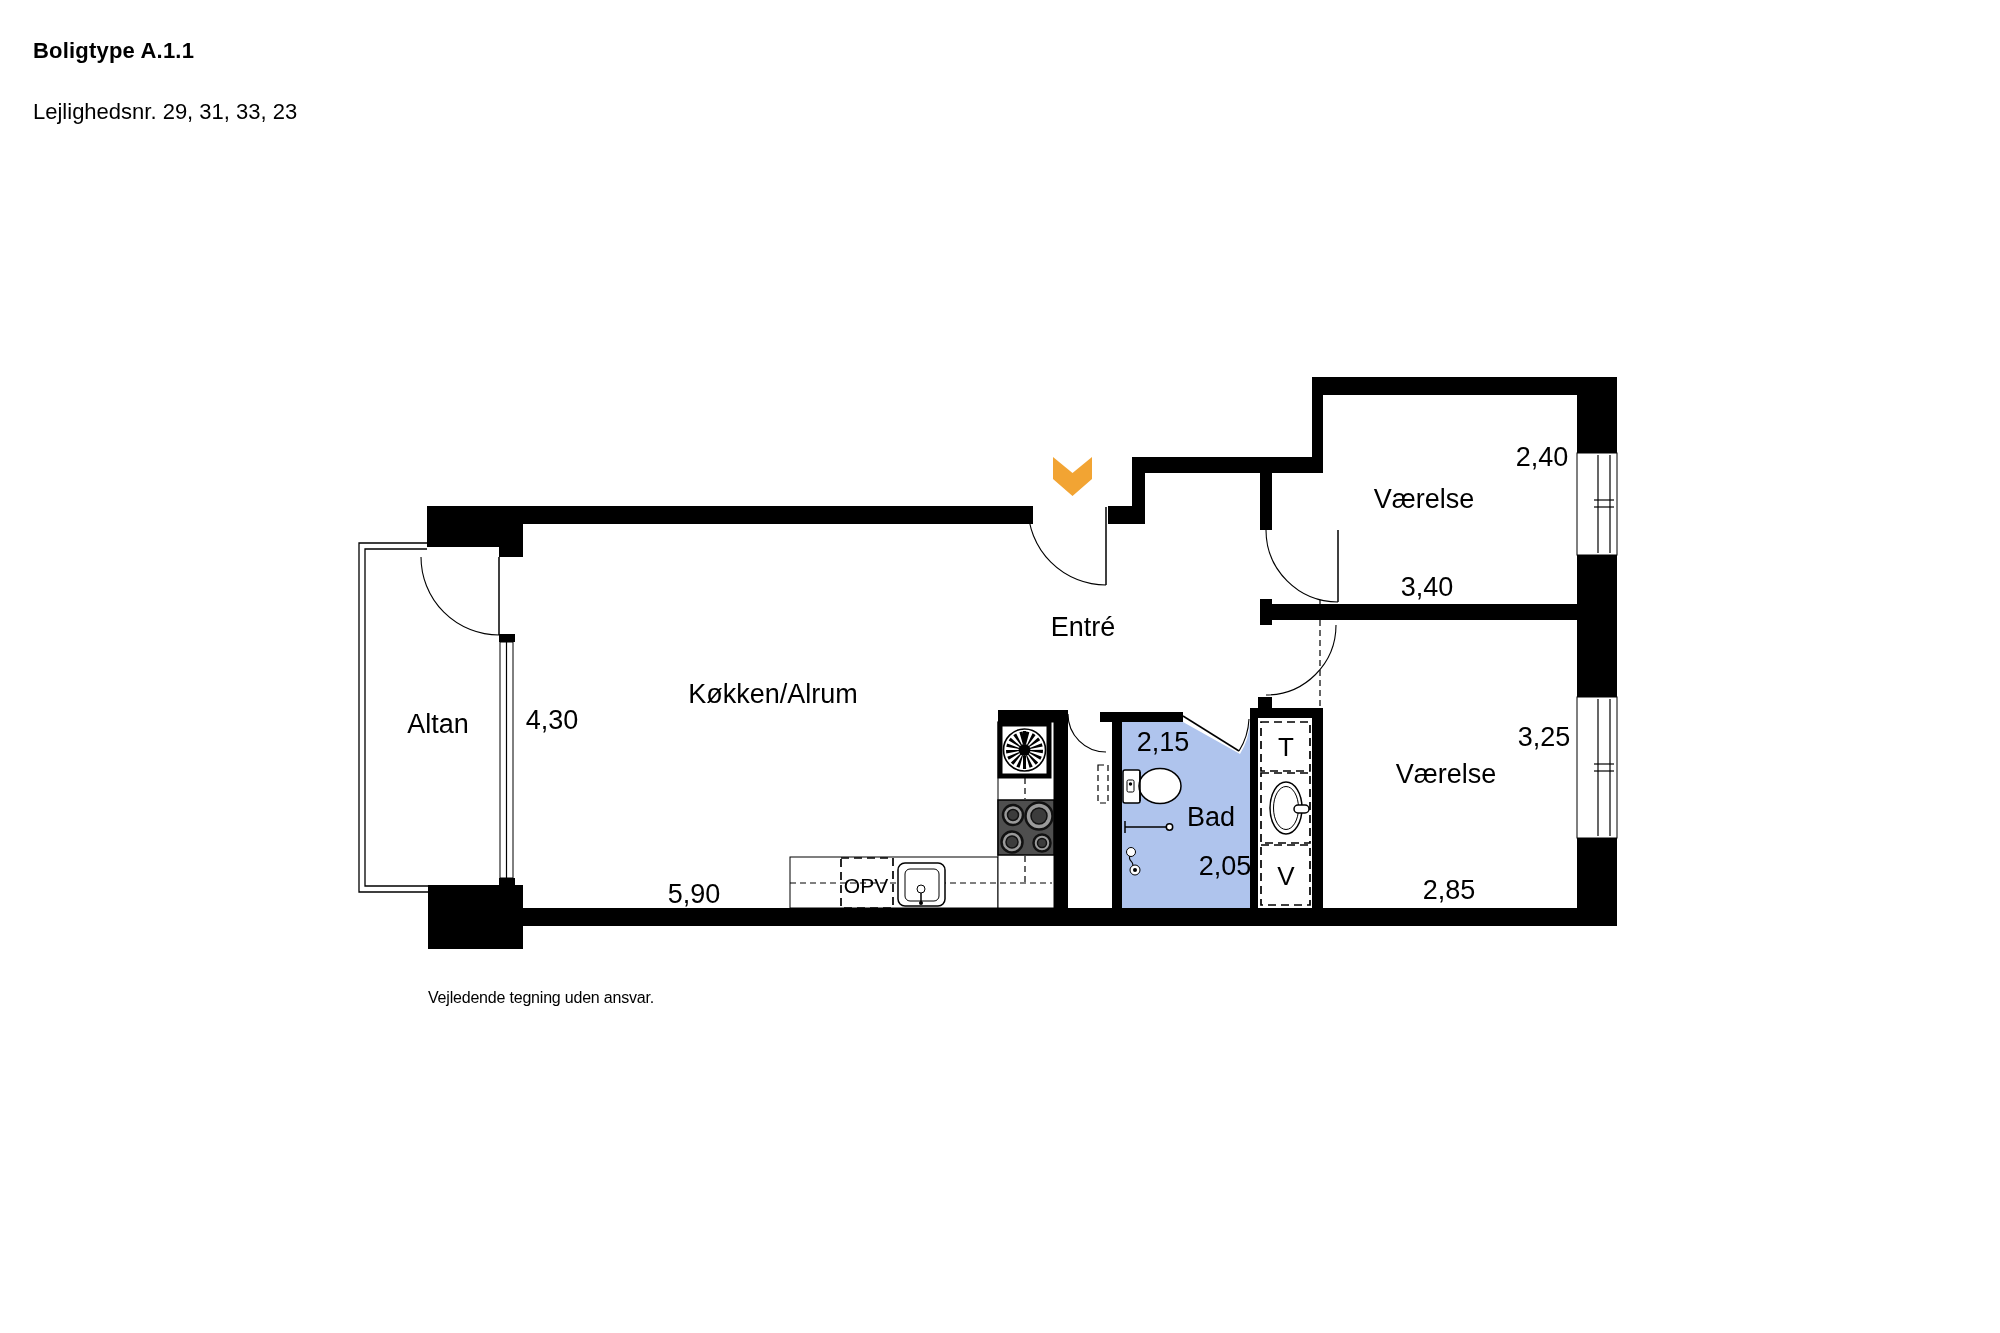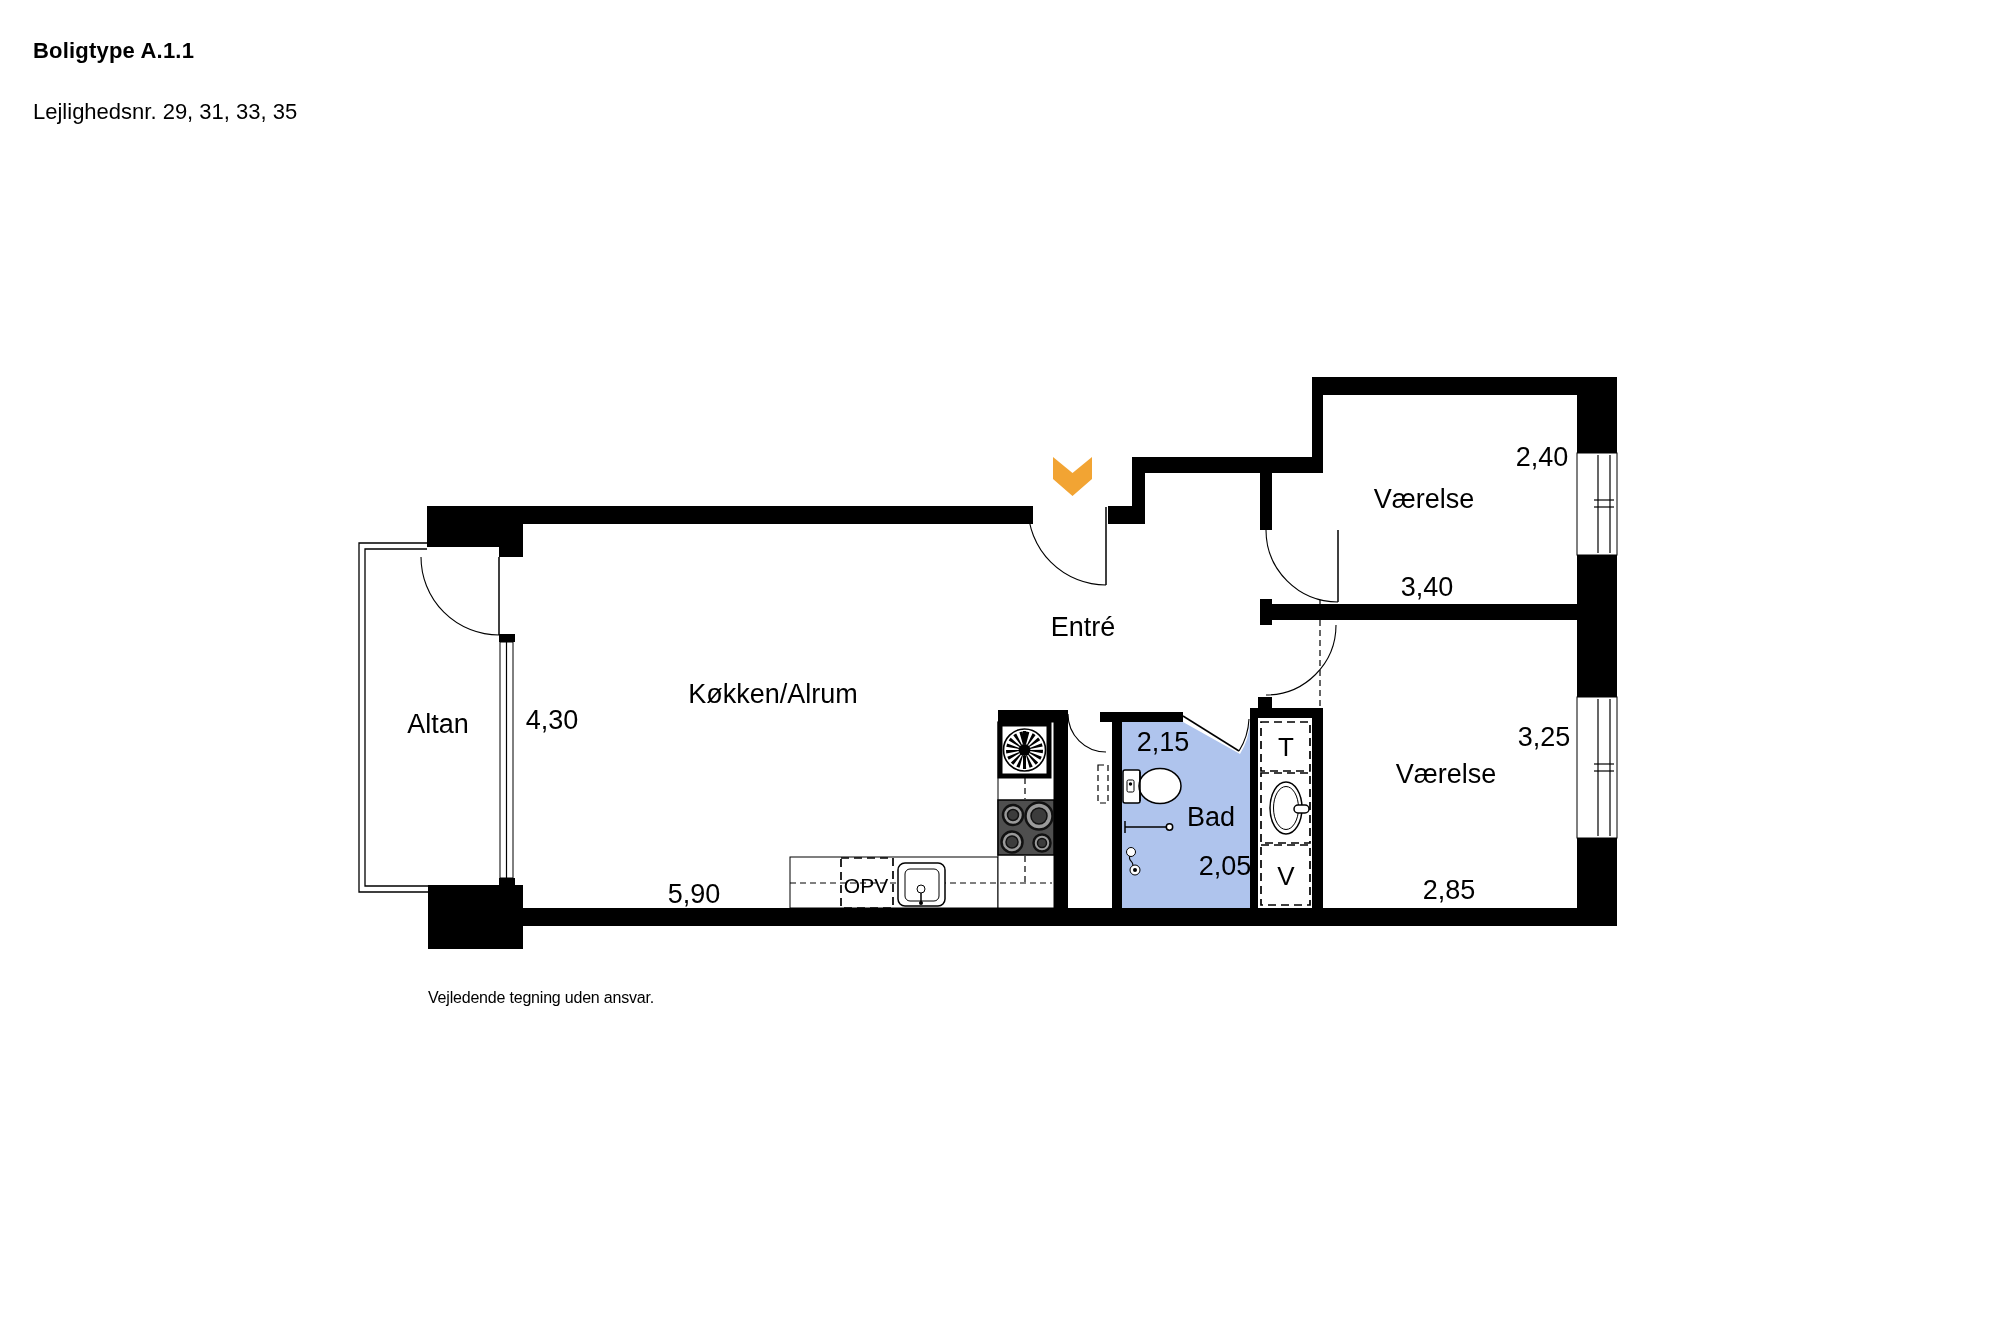--- a/index.html
+++ b/index.html
@@ -32,21 +32,21 @@
   text      { font-size:27px; fill:#000; text-anchor:middle; }
   text.small{ font-size:21px; }
   text.tv   { font-size:26px; }
 </style>
 </head>
 <body>
 
 <div class="page">
 
   <div class="hdr-title">Boligtype A.1.1</div>
-  <div class="hdr-sub">Lejlighedsnr. 29, 31, 33, 35</div>
+  <div class="hdr-sub">Lejlighedsnr. 29, 31, 33, 23</div>
   <div class="disclaimer">Vejledende tegning uden ansvar.</div>
 
   <svg class="plan" width="2000" height="1333" viewBox="0 0 2000 1333">
 
     <g>
       <path class="thin" d="M427 543 H359 V892 H428"></path>
       <path class="thin" d="M427 549 H365 V886 H428"></path>
     </g>
 
     <path class="w" d="M427 506 H523 V557 H499 V547 H427 Z

